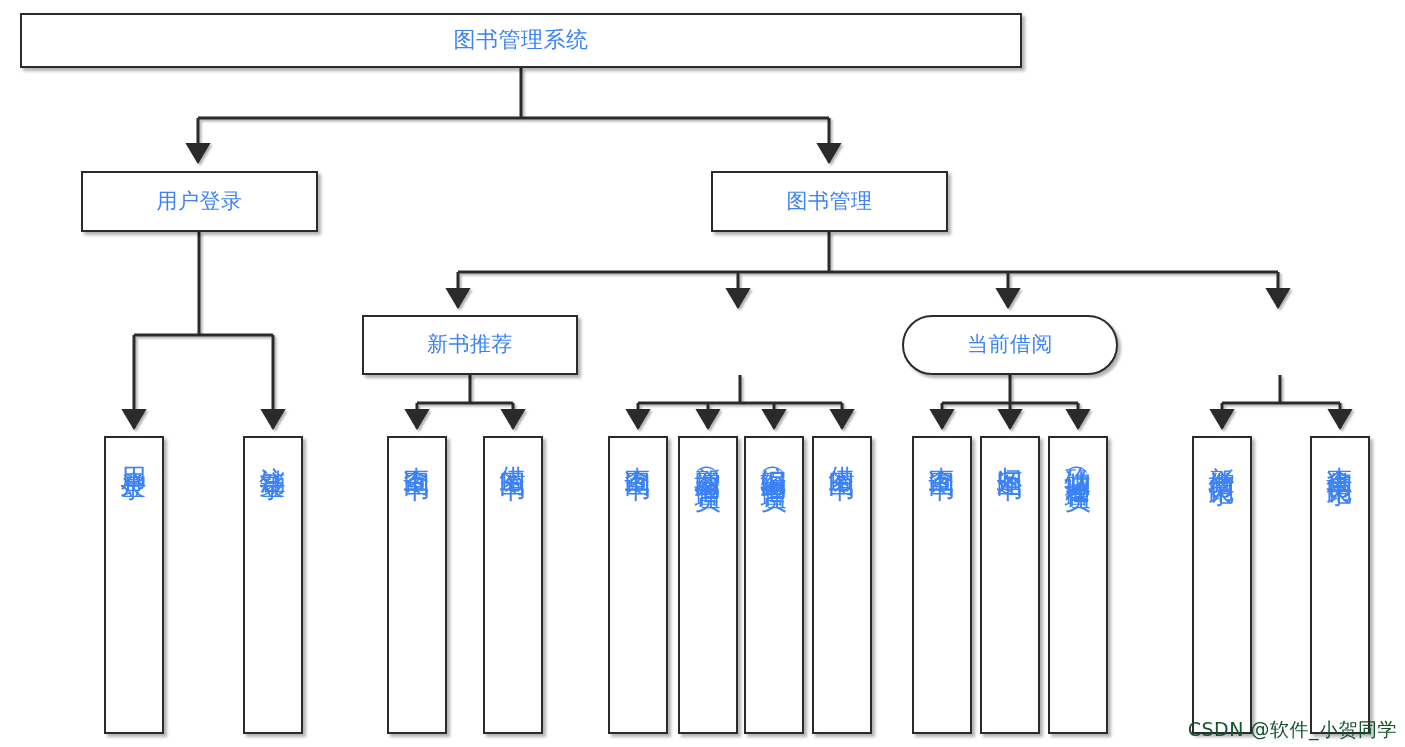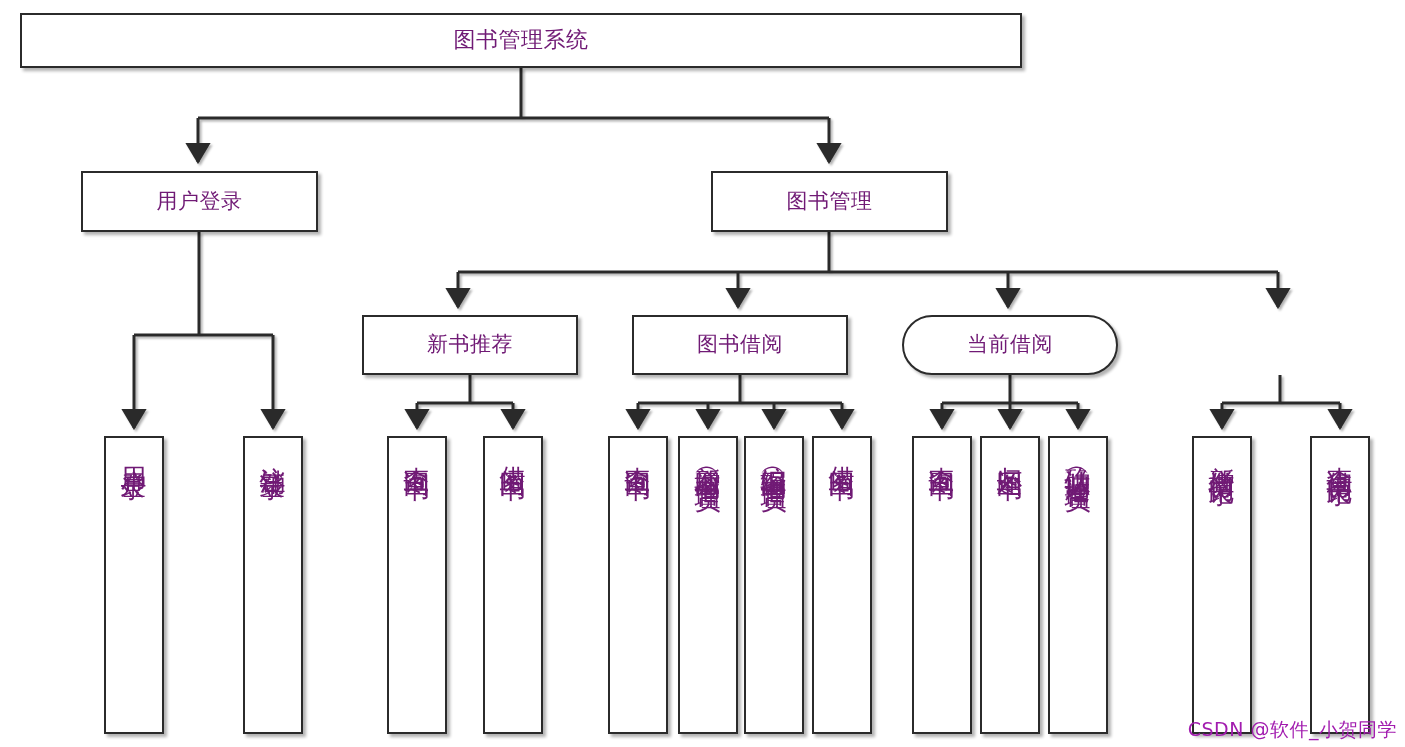--- a/index.html
+++ b/index.html
@@ -27,21 +27,21 @@
   }
   .node {
     position: absolute;
     box-sizing: border-box;
     background: #ffffff;
     border: 2px solid #2b2b2b;
     box-shadow: 3px 3px 3px rgba(0,0,0,0.30);
     display: flex;
     align-items: center;
     justify-content: center;
-    color: #701a75;
+    color: #3b82f6;
   }
   .node .label {
     display: block;
     text-align: center;
     line-height: 1.12;
     letter-spacing: 0.5px;
   }
   
   .node.horiz .label {
     writing-mode: horizontal-tb;
@@ -59,21 +59,21 @@
     font-size: 26px;
     line-height: 1.0;
     letter-spacing: 3px;
     white-space: nowrap;
   }
   .watermark {
     position: absolute;
     right: 8px;
     bottom: 4px;
     font-size: 19px;
-    color: #a21caf;
+    color: #14532d;
     letter-spacing: 0.5px;
     white-space: nowrap;
     pointer-events: none;
   }
 </style>
 </head>
 <body>
 
 <div id="canvas">
 
@@ -138,23 +138,20 @@
   <div class="node horiz lvl2" style="left:81px; top:171px; width:237px; height:61px;">
     <span class="label">用户登录</span>
   </div>
   <div class="node horiz lvl2" style="left:711px; top:171px; width:237px; height:61px;">
     <span class="label">图书管理</span>
   </div>
 
   <div class="node horiz lvl3" style="left:362px; top:315px; width:216px; height:60px;">
     <span class="label">新书推荐</span>
   </div>
-  <div class="node horiz lvl3" style="left:632px; top:315px; width:216px; height:60px;">
-    <span class="label">图书借阅</span>
-  </div>
   <div class="node horiz lvl3" style="left:902px; top:315px; width:216px; height:60px;border-radius:30px;">
     <span class="label">当前借阅</span>
   </div>
 
   <div class="node vert" style="left:104px; top:436px; width:60px; height:298px;">
     <span class="label">用户登录</span>
   </div>
   <div class="node vert" style="left:243px; top:436px; width:60px; height:298px;">
     <span class="label">注销登录</span>
   </div>

